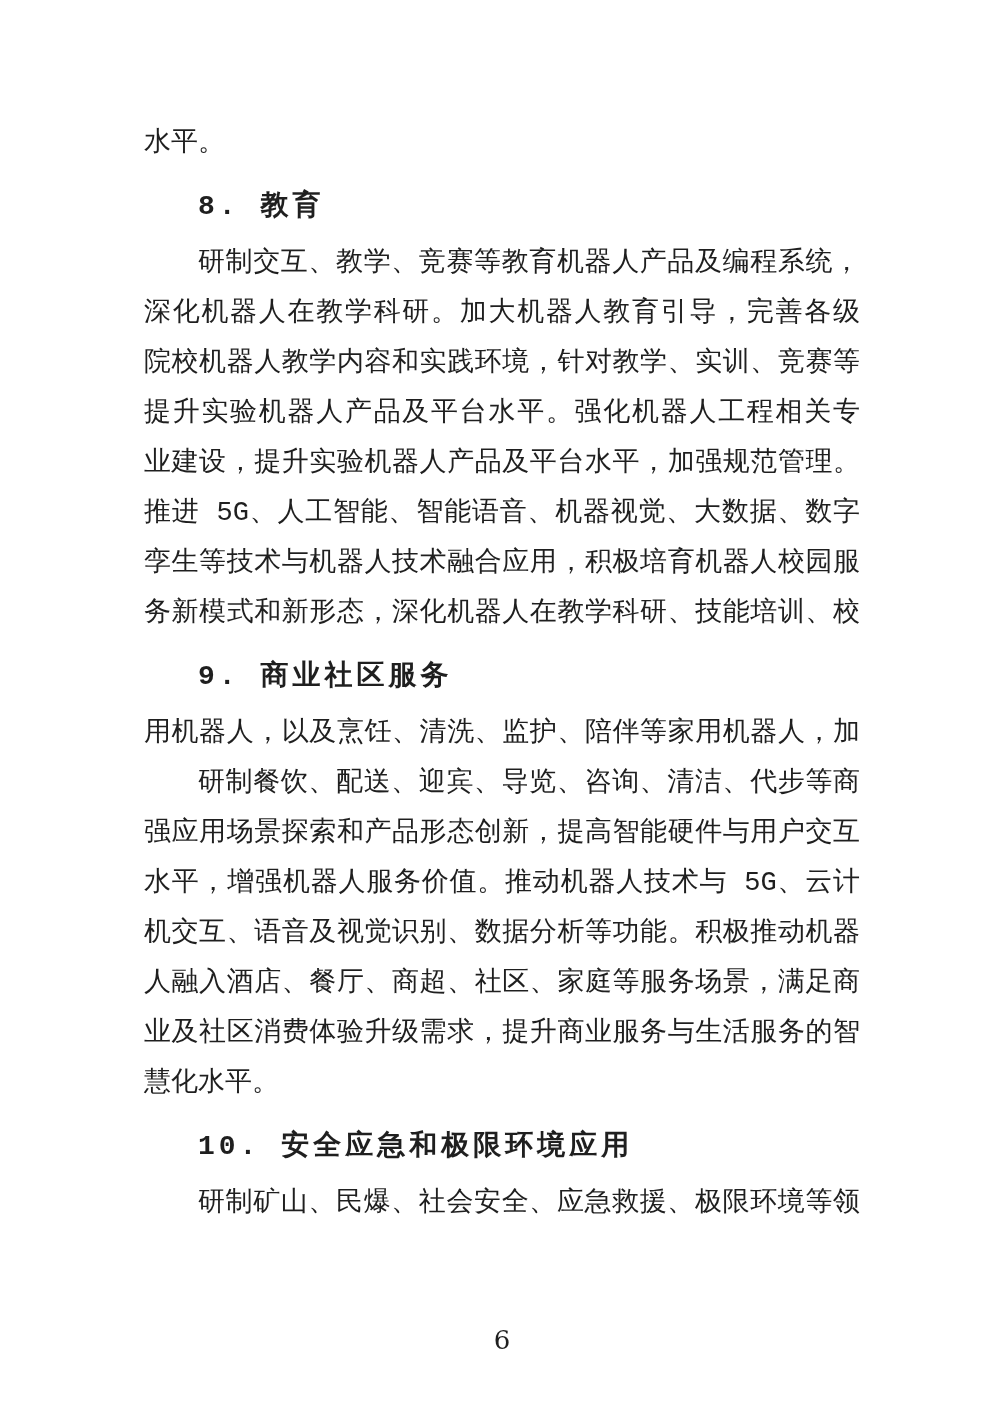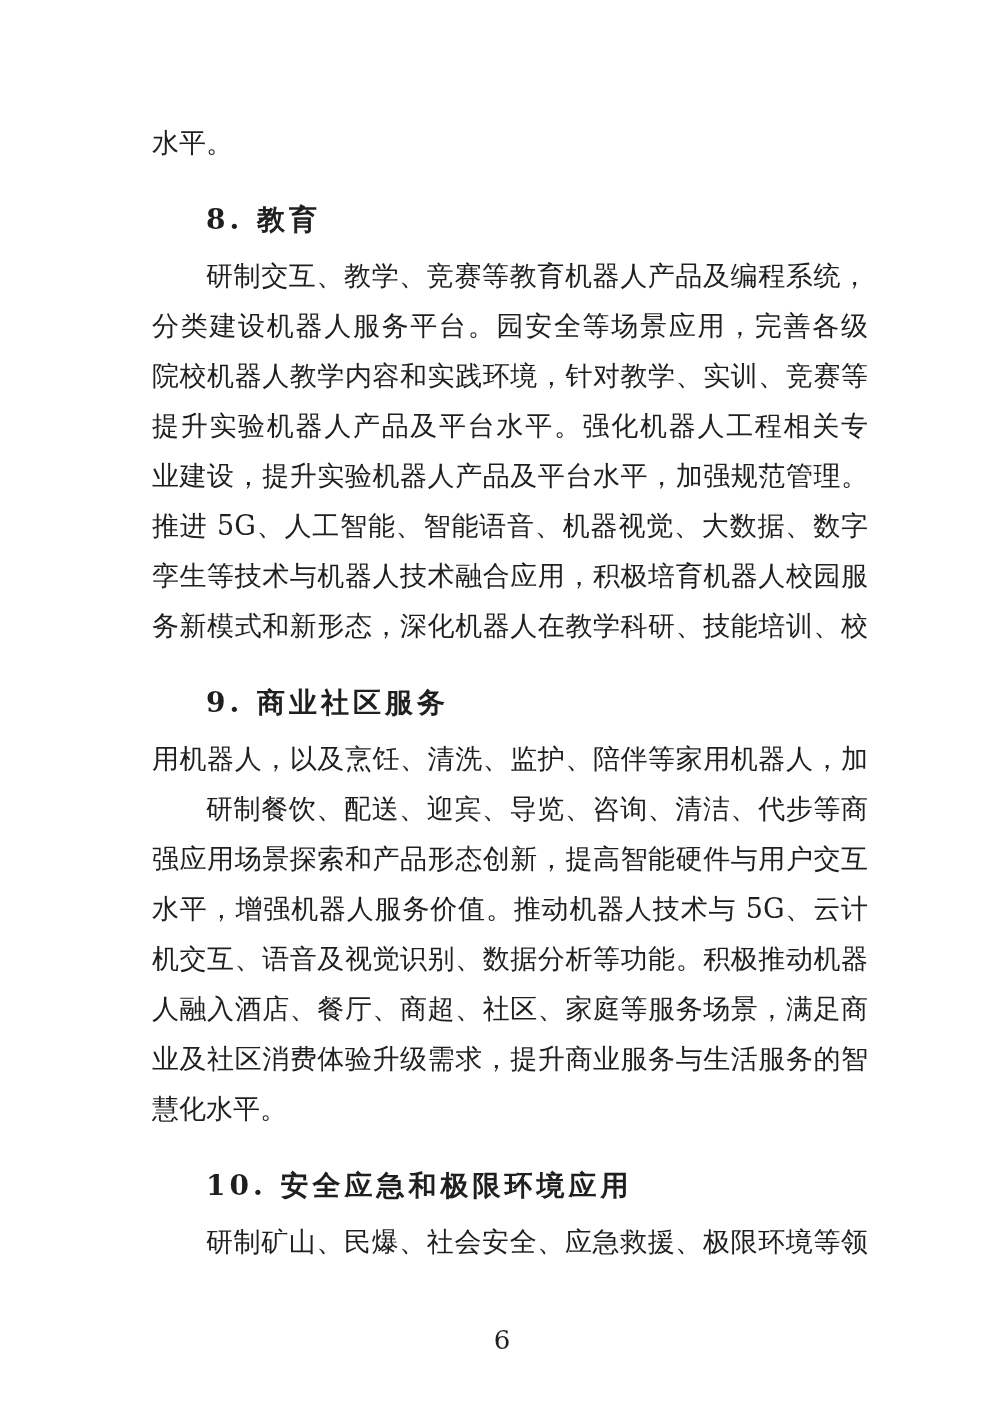--- a/index.html
+++ b/index.html
@@ -11,23 +11,24 @@
     position: relative;
     width: 1004px;
     height: 1425px;
     background: #ffffff;
     font-family: "DejaVu Serif", "Liberation Serif", serif;
     color: #1f1f1f;
     overflow: hidden;
   }
   .doc-body {
     position: absolute;
-    left: 152px;
+    left: 144px;
     top: 118px;
     width: 716px;
+    font-family: Liberation Mono, monospace;
   }
   .line {
     font-size: 27px;
     line-height: 50px;
     height: 50px;
   }
   .line.justify {
     text-align: justify;
     text-align-last: justify;
     text-justify: inter-character;
@@ -35,21 +36,21 @@
   .line.indent {
     text-indent: 54px;
   }
   .heading {
     font-size: 28px;
     font-weight: bold;
     line-height: 50px;
     height: 50px;
     letter-spacing: 4px;
     text-indent: 54px;
-    margin-top: 27px;
+    margin-top: 14px;
     margin-bottom: 6px;
     white-space: nowrap;
   }
   .page-number {
     position: absolute;
     left: 0;
     right: 0;
     top: 1320px;
     text-align: center;
     font-size: 26px;
@@ -58,21 +59,21 @@
   }
 </style>
 </head>
 <body>
 
 <div class="page">
   <div class="doc-body" id="doc-body">
       <div class="line">水平。</div>
       <div class="heading">8. 教育</div>
       <div class="line justify indent">研制交互、教学、竞赛等教育机器人产品及编程系统，</div>
-      <div class="line justify">分类建设机器人服务平台。园安全等场景应用，完善各级</div>
+      <div class="line justify">深化机器人在教学科研。加大机器人教育引导，完善各级</div>
       <div class="line justify">院校机器人教学内容和实践环境，针对教学、实训、竞赛等</div>
       <div class="line justify">提升实验机器人产品及平台水平。强化机器人工程相关专</div>
       <div class="line justify">业建设，提升实验机器人产品及平台水平，加强规范管理。</div>
       <div class="line justify">推进 5G、人工智能、智能语音、机器视觉、大数据、数字</div>
       <div class="line justify">孪生等技术与机器人技术融合应用，积极培育机器人校园服</div>
       <div class="line justify">务新模式和新形态，深化机器人在教学科研、技能培训、校</div>
       <div class="heading">9. 商业社区服务</div>
       <div class="line justify">用机器人，以及烹饪、清洗、监护、陪伴等家用机器人，加</div>
       <div class="line justify indent">研制餐饮、配送、迎宾、导览、咨询、清洁、代步等商</div>
       <div class="line justify">强应用场景探索和产品形态创新，提高智能硬件与用户交互</div>

